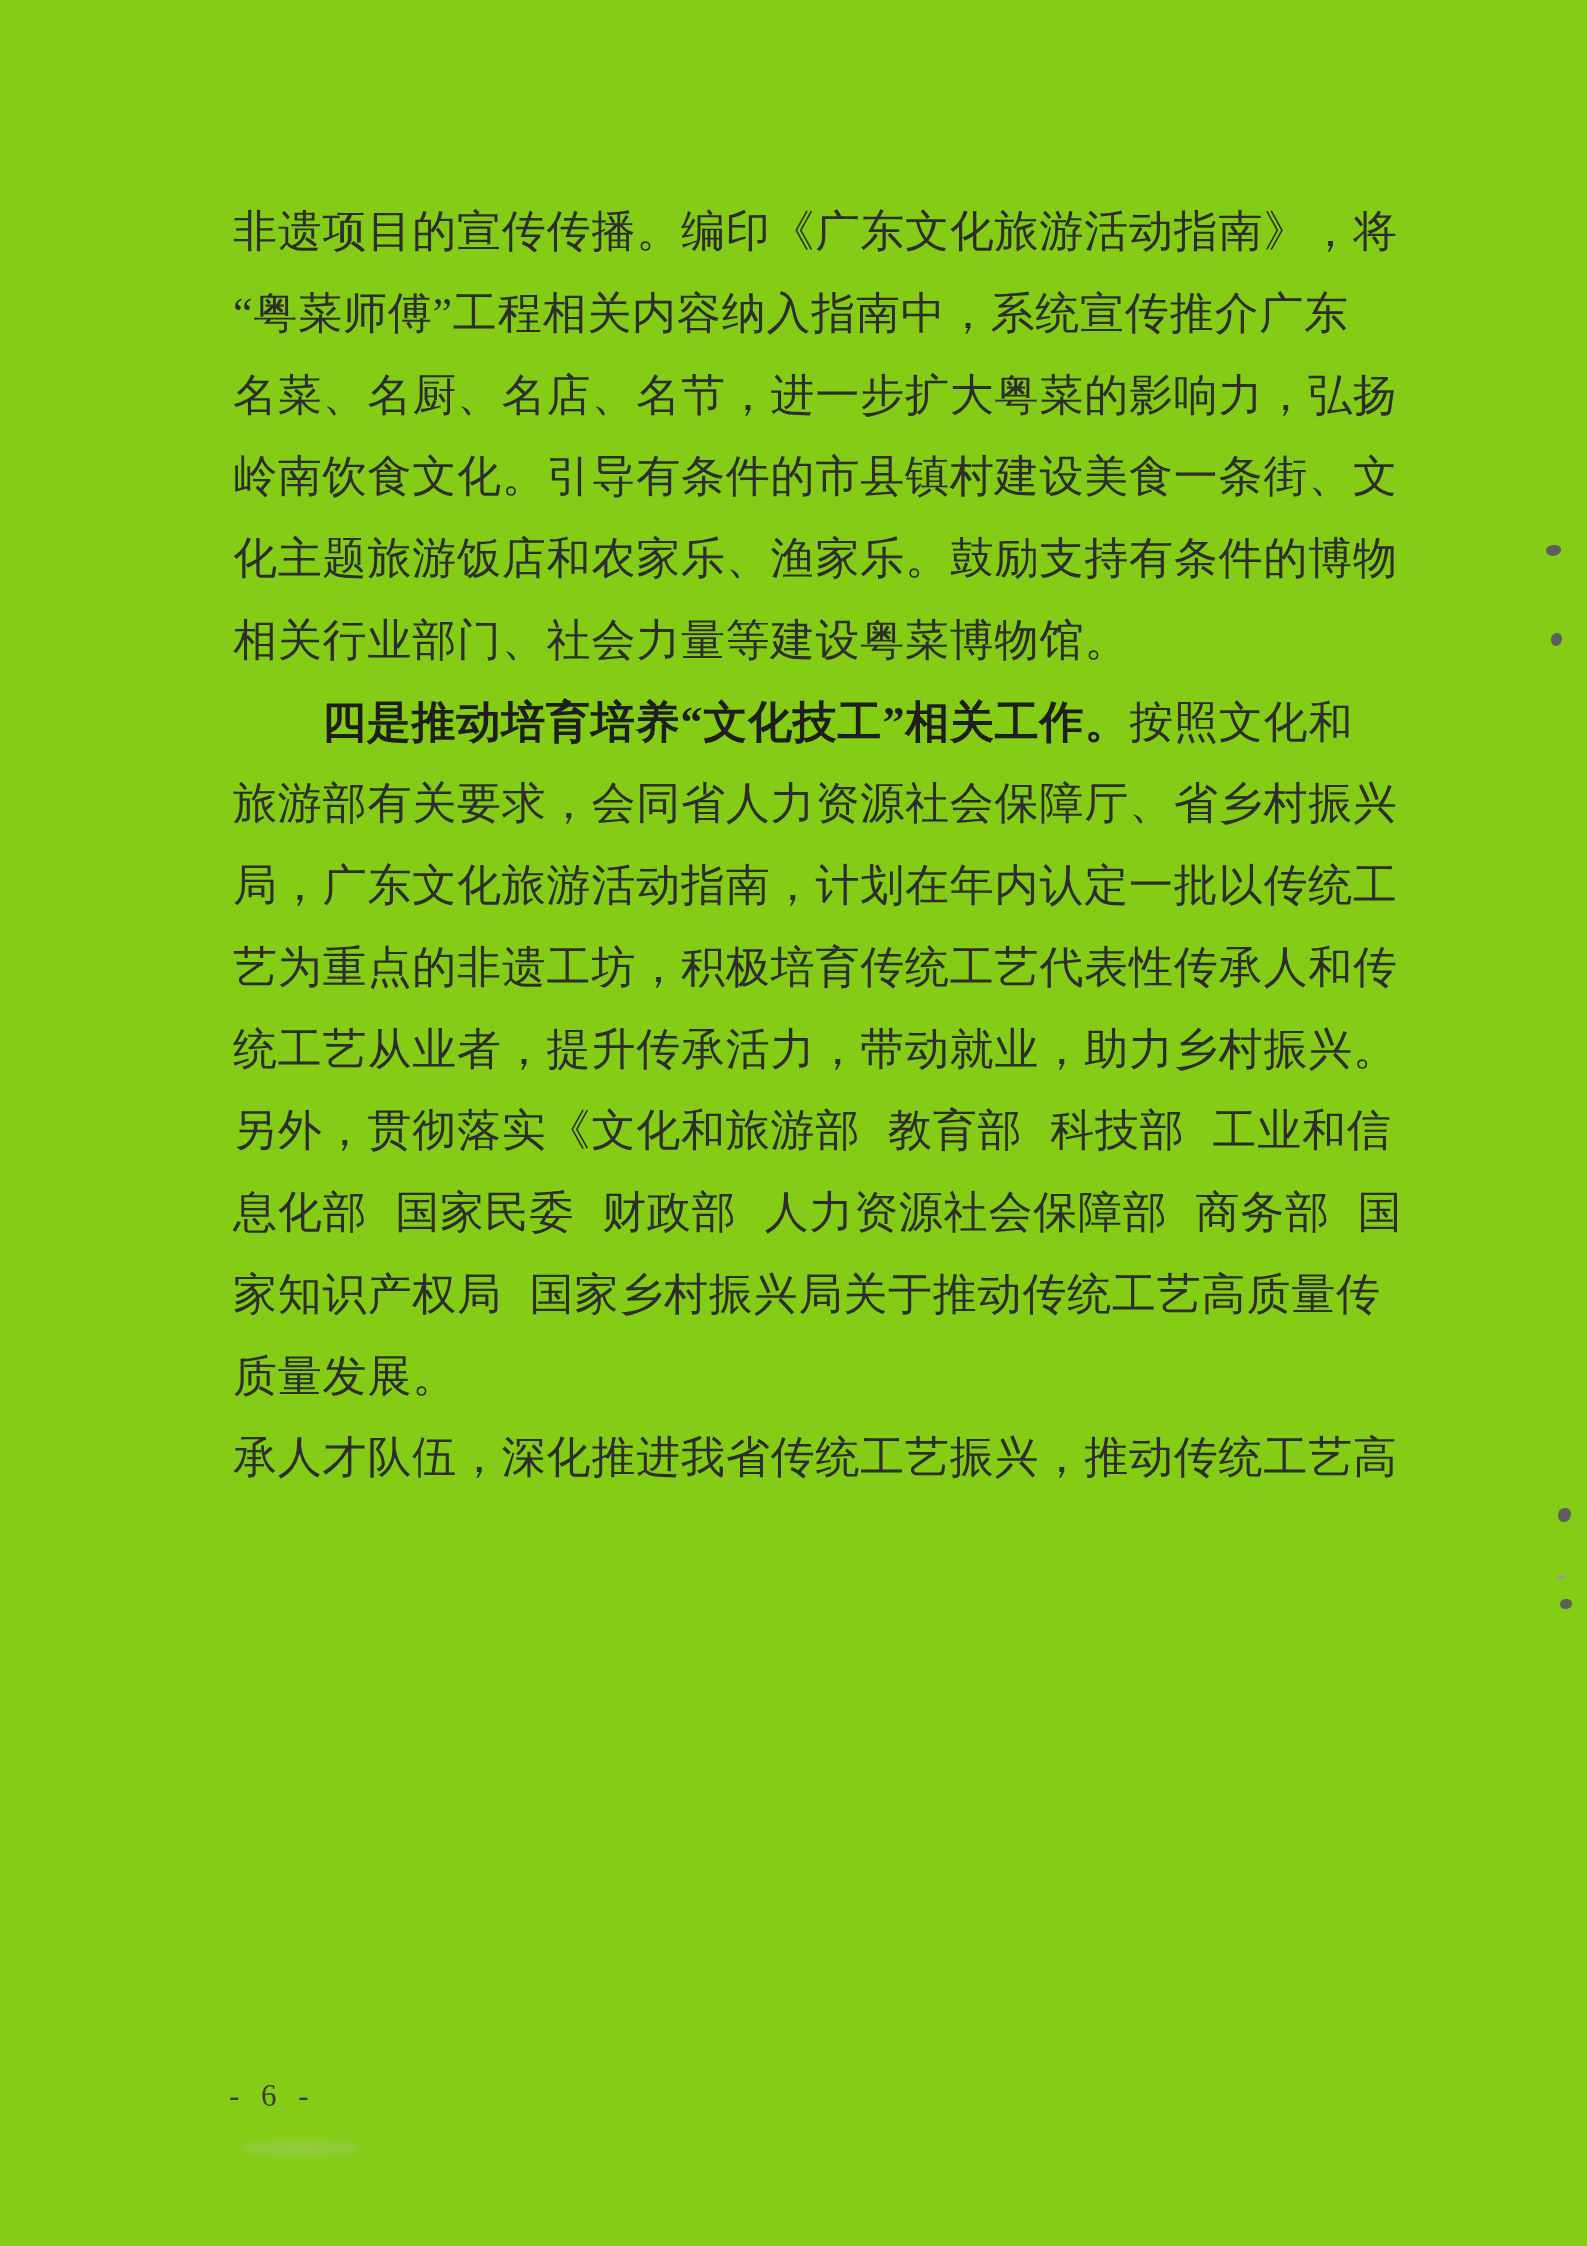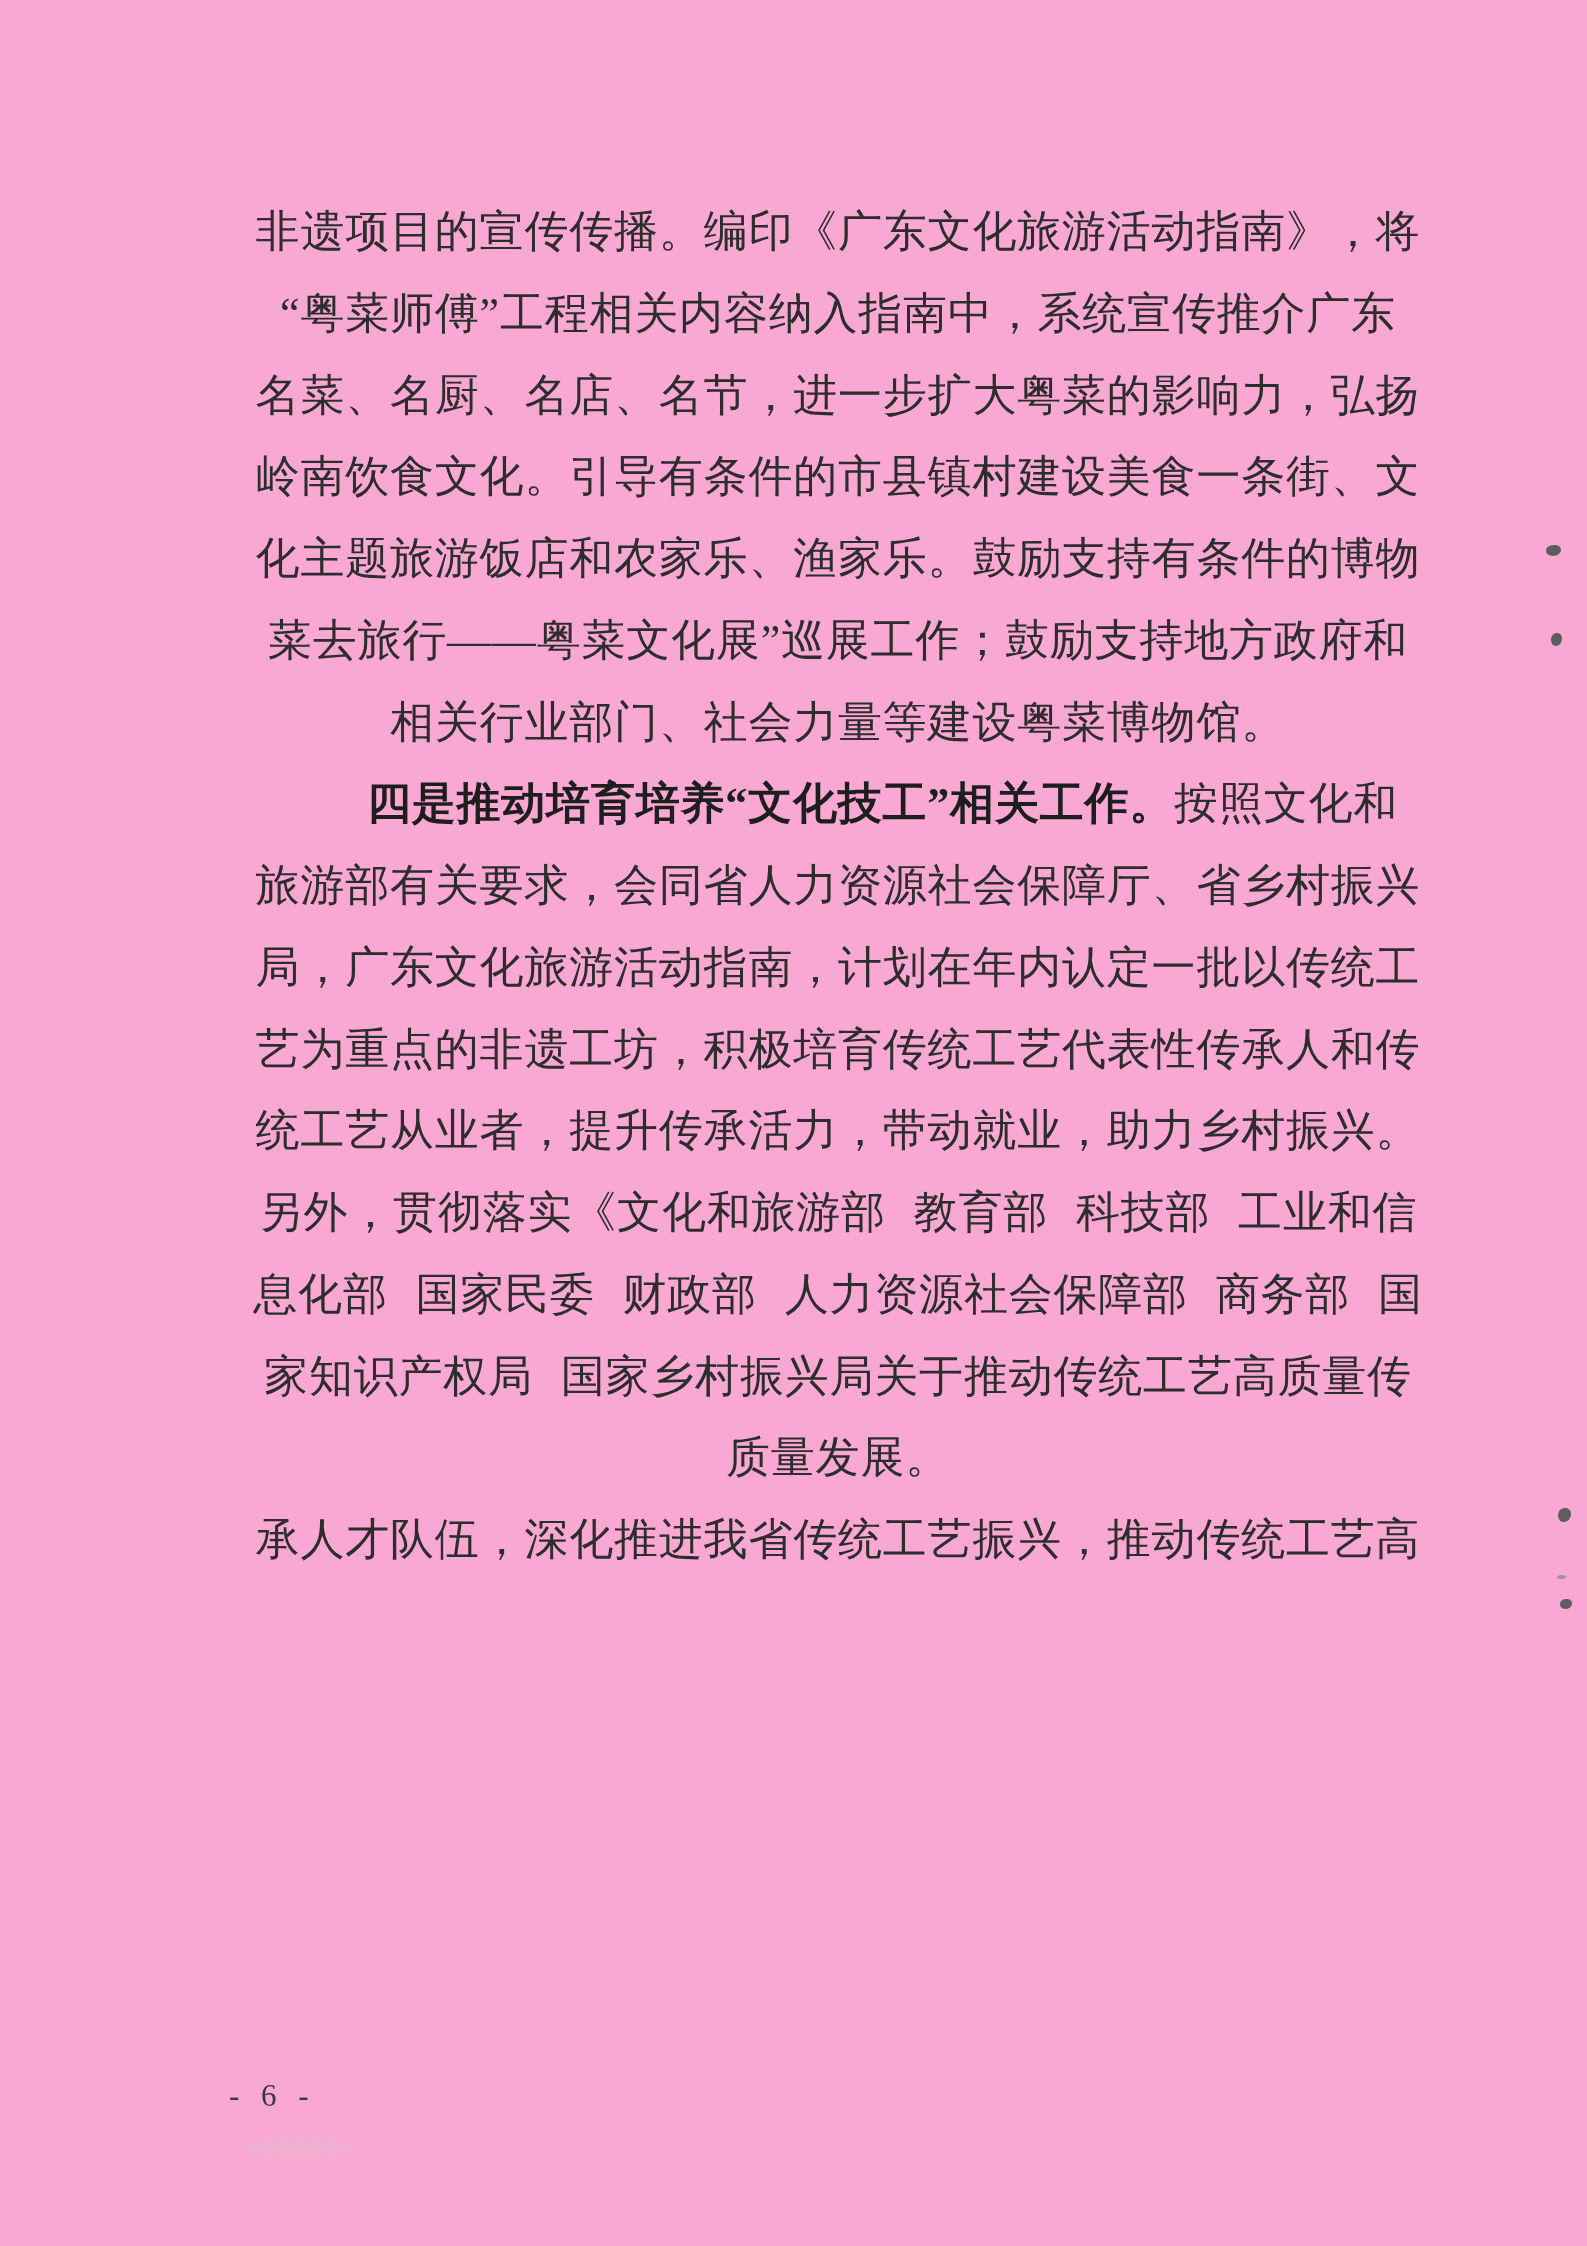--- a/index.html
+++ b/index.html
@@ -4,25 +4,24 @@
 <style>
   html, body {
     margin: 0;
     padding: 0;
     background: #ffffff;
   }
   .page {
     position: relative;
     width: 1587px;
     height: 2246px;
-    background: #f9a8d4;
+    background: #84cc16;
     overflow: hidden;
     font-family: "Liberation Serif", "DejaVu Serif", serif;
     color: #2d2d2d;
-    text-align: center;
   }
   .text-block {
     position: absolute;
     left: 233px;
     top: 191px;
     width: 1210px;
     font-size: 44px;
     letter-spacing: 0.8px;
     word-spacing: 16px;
   }
@@ -69,21 +68,20 @@
 <body>
 
 <div class="page">
 
   <main class="text-block">
     <div class="line"><span>非遗项目的宣传传播。编印《广东文化旅游活动指南》，将</span></div>
     <div class="line"><span>“粤菜师傅”工程相关内容纳入指南中，系统宣传推介广东</span></div>
     <div class="line"><span>名菜、名厨、名店、名节，进一步扩大粤菜的影响力，弘扬</span></div>
     <div class="line"><span>岭南饮食文化。引导有条件的市县镇村建设美食一条街、文</span></div>
     <div class="line"><span>化主题旅游饭店和农家乐、渔家乐。鼓励支持有条件的博物</span></div>
-    <div class="line"><span>菜去旅行——粤菜文化展”巡展工作；鼓励支持地方政府和</span></div>
     <div class="line"><span>相关行业部门、社会力量等建设粤菜博物馆。</span></div>
     <div class="line indent"><span class="lead-bold">四是推动培育培养“文化技工”相关工作。</span><span>按照文化和</span></div>
     <div class="line"><span>旅游部有关要求，会同省人力资源社会保障厅、省乡村振兴</span></div>
     <div class="line"><span>局，广东文化旅游活动指南，计划在年内认定一批以传统工</span></div>
     <div class="line"><span>艺为重点的非遗工坊，积极培育传统工艺代表性传承人和传</span></div>
     <div class="line"><span>统工艺从业者，提升传承活力，带动就业，助力乡村振兴。</span></div>
     <div class="line"><span>另外，贯彻落实《文化和旅游部 教育部 科技部 工业和信</span></div>
     <div class="line"><span>息化部 国家民委 财政部 人力资源社会保障部 商务部 国</span></div>
     <div class="line"><span>家知识产权局 国家乡村振兴局关于推动传统工艺高质量传</span></div>
     <div class="line"><span>质量发展。</span></div>

